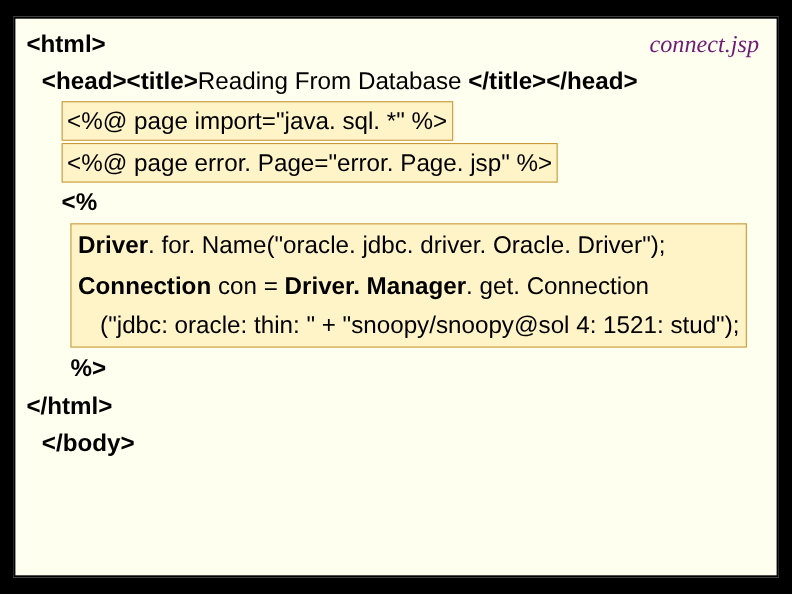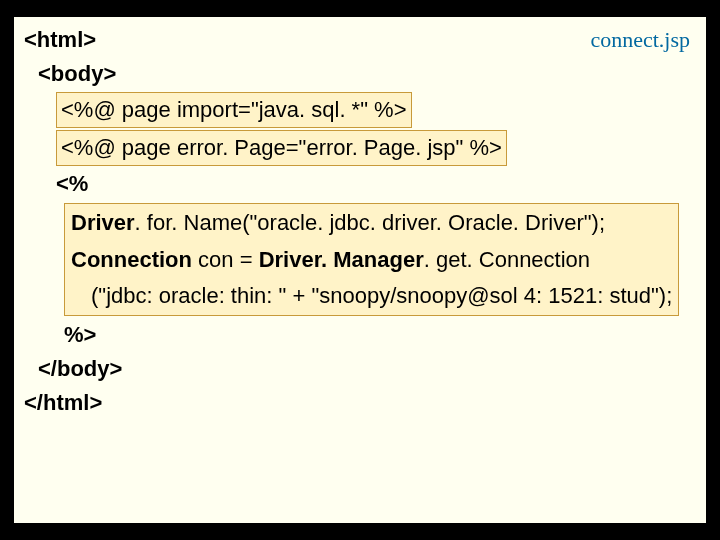--- a/index.html
+++ b/index.html
@@ -17,23 +17,24 @@
       height: 510px;
       background: #fffff0;
       border: 2px solid #000;
       padding: 6px 10px;
       position: relative;
     }
     .filename {
       position: absolute;
       top: 10px;
       right: 16px;
+      font-style: italic;
       font-family: "Times New Roman", serif;
       font-size: 22px;
-      color: #0369a1;
+      color: #701a75;
     }
     .code-body {
       font-size: 22px;
       line-height: 1.55;
       color: #000;
     }
     .code-line { white-space: nowrap; }
     .bold { font-weight: bold; }
     .ind1 { padding-left: 14px; }
     .ind2 { padding-left: 32px; }
@@ -61,24 +62,24 @@
 
 <div class="slide-frame">
   <div class="filename">connect.jsp</div>
 
   <div class="code-body">
 
     <div class="code-line">
       <span class="bold">&lt;html&gt;</span>
     </div>
 
+    <div class="code-line ind1">
+      <span class="bold">&lt;head&gt;&lt;title&gt;</span><span>Reading From Database </span><span class="bold">&lt;/title&gt;&lt;/head&gt;</span>
+    </div>
 
-    <div class="code-line ind1">
-      <span class="bold">&lt;body&gt;</span>
-    </div>
 
     <div class="code-line ind2">
       <span class="hl">&lt;%@ page import="java. sql. *" %&gt;</span>
     </div>
 
     <div class="code-line ind2">
       <span class="hl">&lt;%@ page error. Page="error. Page. jsp" %&gt;</span>
     </div>
 
     <div class="code-line ind2">
@@ -97,22 +98,22 @@
           <span>("jdbc: oracle: thin: " + "snoopy/snoopy@sol 4: 1521: stud");</span>
         </div>
       </span>
     </div>
 
     <div class="code-line ind3">
       <span class="bold">%&gt;</span>
     </div>
 
 
+    <div class="code-line">
+      <span class="bold">&lt;/html&gt;</span>
+    </div>
+
     <div class="code-line ind1">
       <span class="bold">&lt;/body&gt;</span>
-    </div>
-
-    <div class="code-line">
-      <span class="bold">&lt;/html&gt;</span>
     </div>
 
   </div>
 </div>
 
 </body></html>

